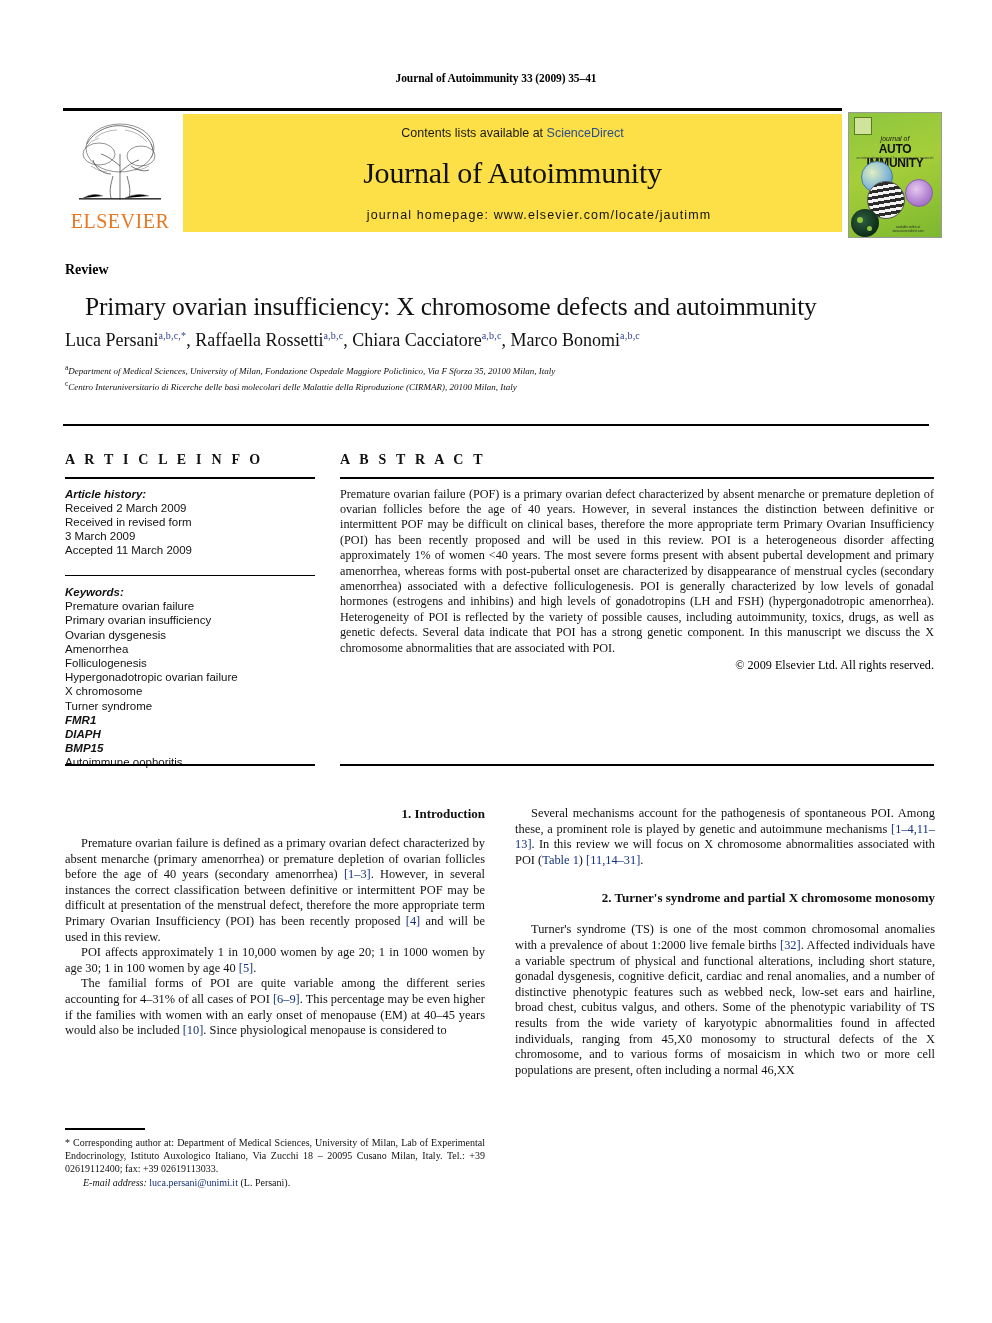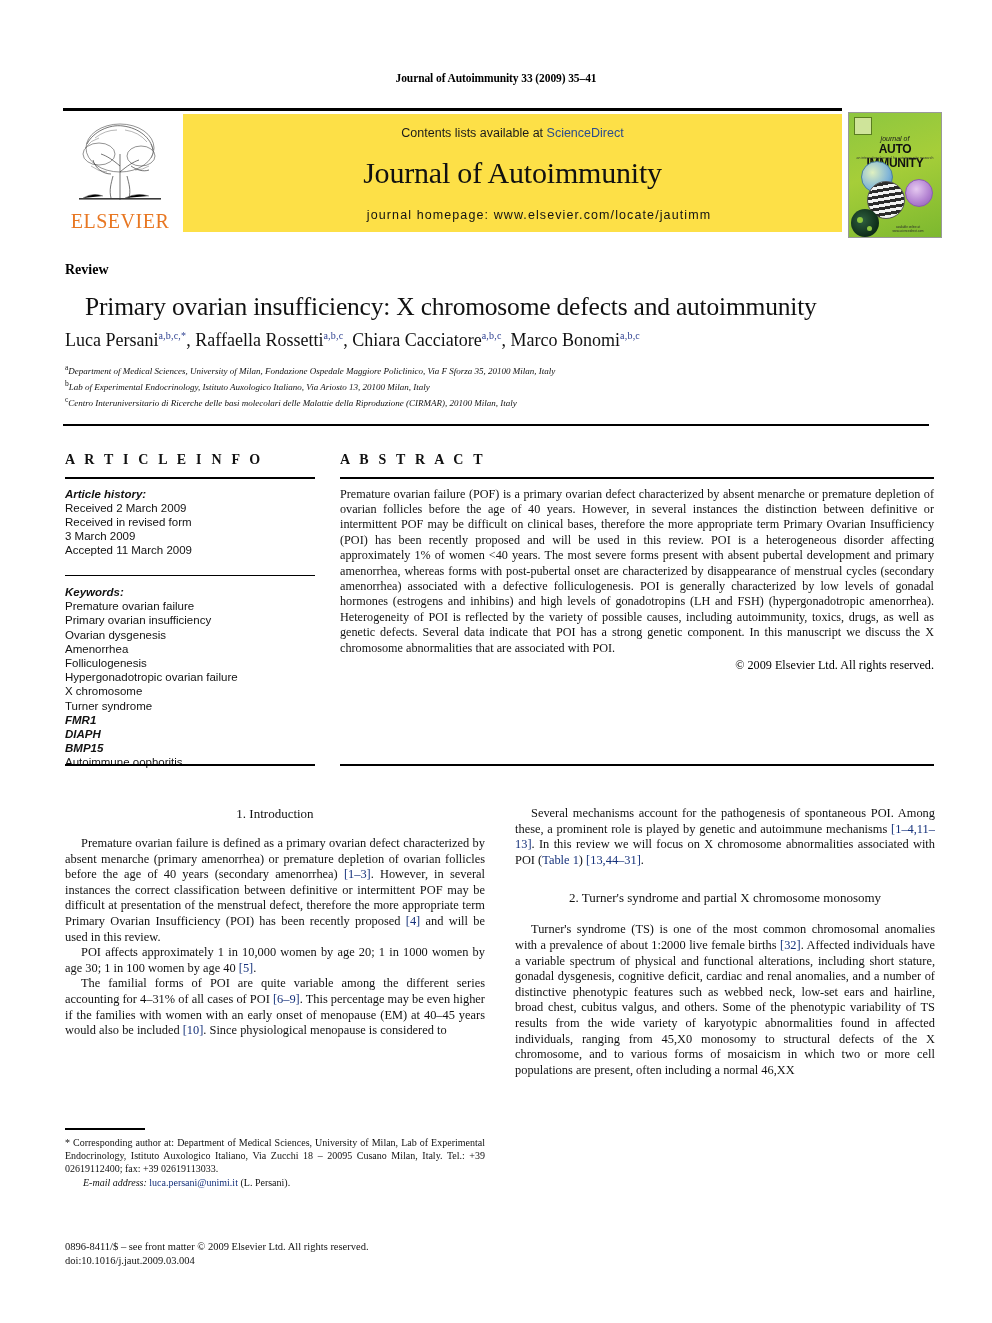--- a/index.html
+++ b/index.html
@@ -372,23 +372,23 @@
     font-family: "Liberation Serif", serif;
     font-size: 12.4px;
     line-height: 15.6px;
     text-align: justify;
     color: #111;
   }
   .body-col.left { left: 65px; }
   .body-col.right { left: 515px; }
   .body-col h2 {
     font-size: 13px;
-    font-weight: 400;
+    font-weight: 700;
     margin: 0 0 14px 0;
-    text-align: center;
+    text-align: right;
     line-height: 16px;
   }
   .body-col h2.spaced {
     margin-top: 22px;
     margin-bottom: 16px;
   }
   .body-col p {
     margin: 0;
     text-indent: 16px;
   }
@@ -493,21 +493,20 @@
 
   <div class="authors">
     <span><span>Luca Persani</span><sup>a,b,c,*</sup></span>,
     <span><span>Raffaella Rossetti</span><sup>a,b,c</sup></span>,
     <span><span>Chiara Cacciatore</span><sup>a,b,c</sup></span>,
     <span><span>Marco Bonomi</span><sup>a,b,c</sup></span>
   </div>
 
   <div class="affils">
     <div><sup>a</sup><span>Department of Medical Sciences, University of Milan, Fondazione Ospedale Maggiore Policlinico, Via F Sforza 35, 20100 Milan, Italy</span></div>
-    <div><sup>b</sup><span>Lab of Experimental Endocrinology, Istituto Auxologico Italiano, Via Ariosto 13, 20100 Milan, Italy</span></div>
     <div><sup>c</sup><span>Centro Interuniversitario di Ricerche delle basi molecolari delle Malattie della Riproduzione (CIRMAR), 20100 Milan, Italy</span></div>
   </div>
 
   <div class="rule-wide" style="top:424px;"></div>
 
   <div class="col-info">
     <div class="sec-head">A R T I C L E   I N F O</div>
     <div class="thin-rule"></div>
     <div class="info-block">
       <div class="lbl">Article history:</div>
@@ -545,29 +544,25 @@
   <div class="body-rule" style="left:340px;width:594px;"></div>
 
   <div class="body-col left">
     <h2>1. Introduction</h2>
     <p><span>Premature ovarian failure is defined as a primary ovarian defect characterized by absent menarche (primary amenorrhea) or premature depletion of ovarian follicles before the age of 40 years (secondary amenorrhea) </span><span class="ref">[1–3]</span><span>. However, in several instances the correct classification between definitive or intermittent POF may be difficult at presentation of the menstrual defect, therefore the more appropriate term Primary Ovarian Insufficiency (POI) has been recently proposed </span><span class="ref">[4]</span><span> and will be used in this review.</span></p>
     <p><span>POI affects approximately 1 in 10,000 women by age 20; 1 in 1000 women by age 30; 1 in 100 women by age 40 </span><span class="ref">[5]</span><span>.</span></p>
     <p><span>The familial forms of POI are quite variable among the different series accounting for 4–31% of all cases of POI </span><span class="ref">[6–9]</span><span>. This percentage may be even higher if the families with women with an early onset of menopause (EM) at 40–45 years would also be included </span><span class="ref">[10]</span><span>. Since physiological menopause is considered to</span></p>
   </div>
 
   <div class="body-col right">
-    <p><span>Several mechanisms account for the pathogenesis of spontaneous POI. Among these, a prominent role is played by genetic and autoimmune mechanisms </span><span class="ref">[1–4,11–13]</span><span>. In this review we will focus on X chromosome abnormalities associated with POI (</span><span class="ref">Table 1</span><span>) </span><span class="ref">[13,44–31]</span><span>.</span></p>
+    <p><span>Several mechanisms account for the pathogenesis of spontaneous POI. Among these, a prominent role is played by genetic and autoimmune mechanisms </span><span class="ref">[1–4,11–13]</span><span>. In this review we will focus on X chromosome abnormalities associated with POI (</span><span class="ref">Table 1</span><span>) </span><span class="ref">[11,14–31]</span><span>.</span></p>
     <h2 class="spaced">2. Turner's syndrome and partial X chromosome monosomy</h2>
     <p><span>Turner's syndrome (TS) is one of the most common chromosomal anomalies with a prevalence of about 1:2000 live female births </span><span class="ref">[32]</span><span>. Affected individuals have a variable spectrum of physical and functional alterations, including short stature, gonadal dysgenesis, cognitive deficit, cardiac and renal anomalies, and a number of distinctive phenotypic features such as webbed neck, low-set ears and hairline, broad chest, cubitus valgus, and others. Some of the phenotypic variability of TS results from the wide variety of karyotypic abnormalities found in affected individuals, ranging from 45,X0 monosomy to structural defects of the X chromosome, and to various forms of mosaicism in which two or more cell populations are present, often including a normal 46,XX</span></p>
   </div>
 
   <div class="fn-rule"></div>
   <div class="footnote">
     <span>* Corresponding author at: Department of Medical Sciences, University of Milan, Lab of Experimental Endocrinology, Istituto Auxologico Italiano, Via Zucchi 18 – 20095 Cusano Milan, Italy. Tel.: +39 02619112400; fax: +39 02619113033.</span>
     <span style="display:block;text-indent:18px;"><span class="fn-em">E-mail address:</span> <span class="mail">luca.persani@unimi.it</span> <span>(L. Persani).</span></span>
   </div>
 
-  <div class="colophon">
-    <div>0896-8411/$ – see front matter © 2009 Elsevier Ltd. All rights reserved.</div>
-    <div>doi:10.1016/j.jaut.2009.03.004</div>
-  </div>
 
 </div>
 
 </body></html>

